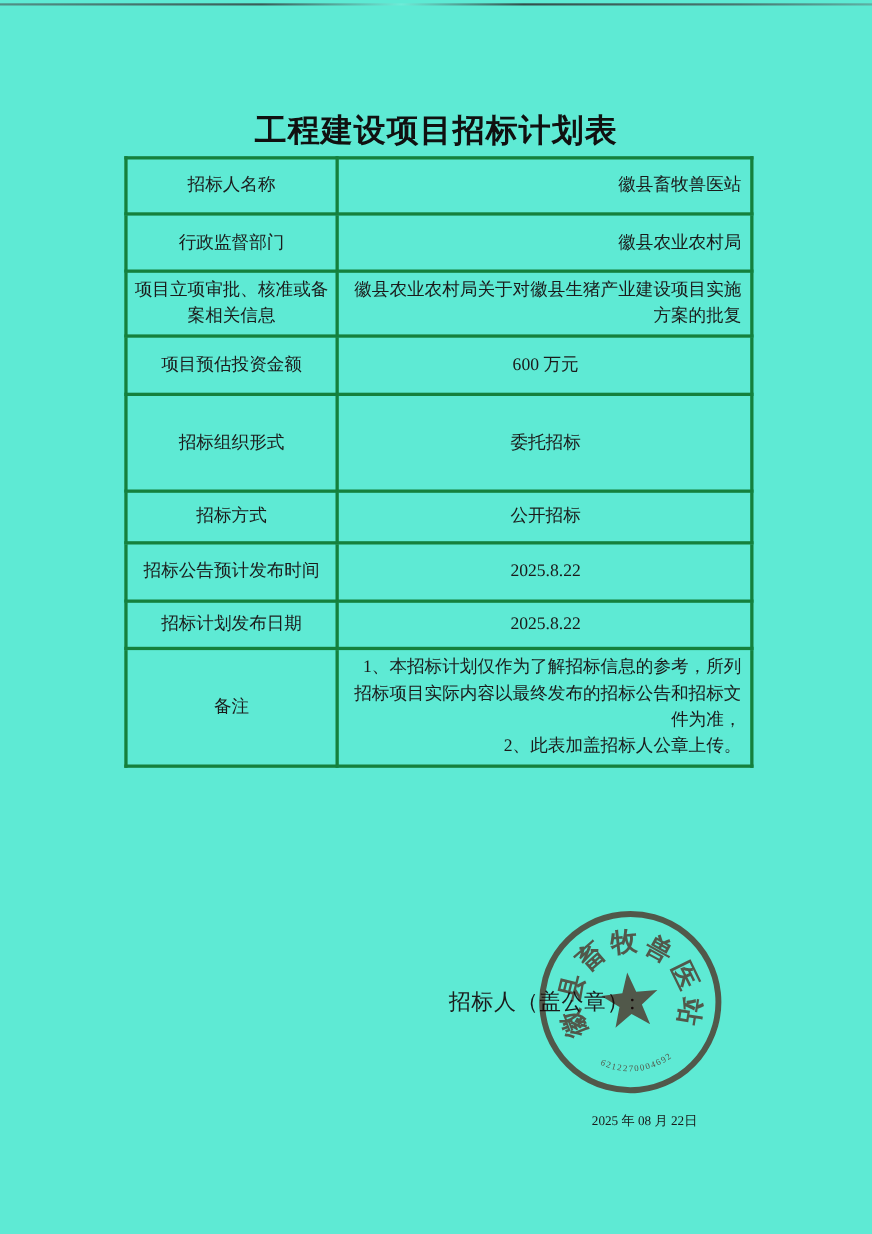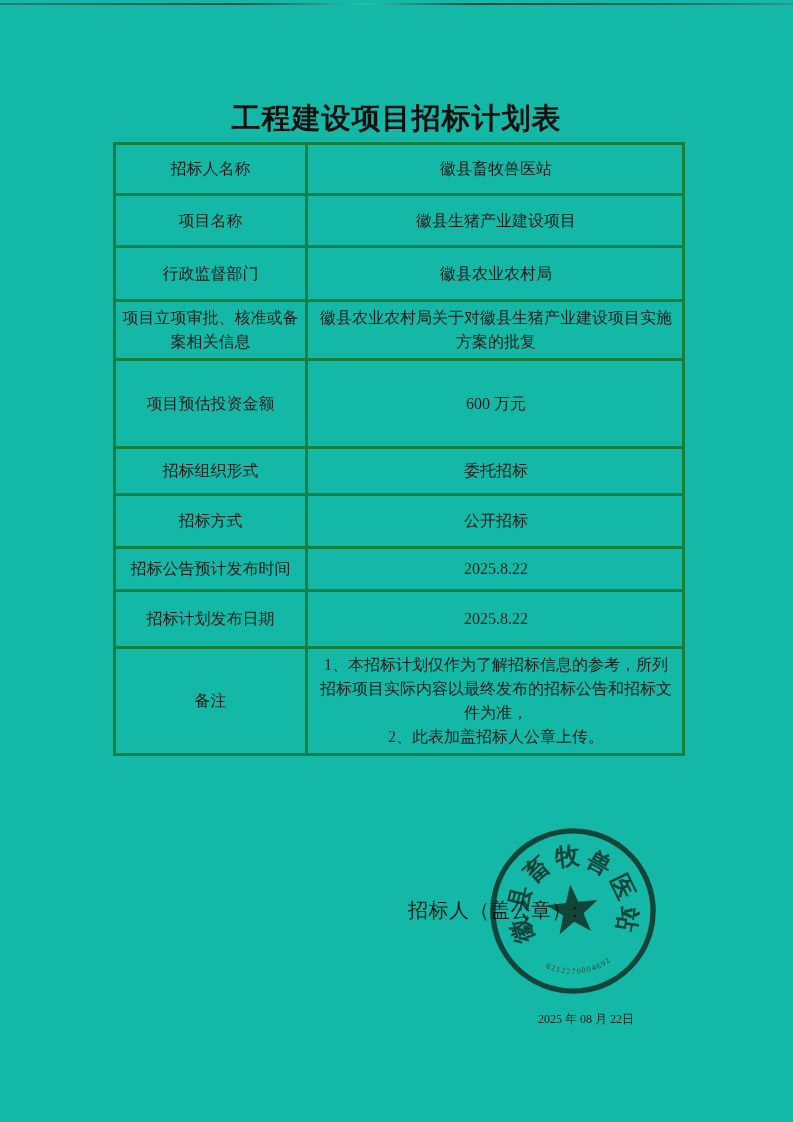--- a/index.html
+++ b/index.html
@@ -2,21 +2,21 @@
 <html><head>
 <meta charset="utf-8">
 <style>
   * { margin: 0; padding: 0; box-sizing: border-box; }
   html, body { background: #e9e9e9; }
   .page {
     position: relative;
     width: 793px;
     height: 1122px;
     margin: 0 auto;
-    background: #14b8a6;
+    background: #5eead4;
     overflow: hidden;
     font-family: "Liberation Serif", "DejaVu Serif", serif;
     color: #1b1b1b;
   }
   .scan-line {
     position: absolute;
     top: 3px; left: 0;
     width: 793px; height: 2px;
     background: linear-gradient(to right,
       rgba(70,70,70,0.55), rgba(45,45,45,0.75) 30%,
@@ -45,21 +45,21 @@
     font-size: 16px;
     font-weight: normal;
     vertical-align: middle;
     line-height: 24px;
   }
   .plan-table th {
     text-align: center;
     padding: 2px 6px;
   }
   .plan-table td {
-    text-align: center;
+    text-align: right;
     padding: 4px 8px 4px 10px;
     white-space: pre-line;
   }
   .plan-table td.center { text-align: center; }
   .plan-table tr:nth-child(1)  { height: 51px; }
   .plan-table tr:nth-child(2)  { height: 52px; }
   .plan-table tr:nth-child(3)  { height: 54px; }
   .plan-table tr:nth-child(4)  { height: 53px; }
   .plan-table tr:nth-child(5)  { height: 88px; }
   .plan-table tr:nth-child(5) td { line-height: 30px; }
@@ -105,24 +105,20 @@
 
   <table class="plan-table">
     <colgroup>
       <col style="width:192px">
       <col style="width:377px">
     </colgroup>
     <tbody id="table-body">
         <tr>
           <th>招标人名称</th>
           <td>徽县畜牧兽医站</td>
-        </tr>
-        <tr>
-          <th>项目名称</th>
-          <td>徽县生猪产业建设项目</td>
         </tr>
         <tr>
           <th>行政监督部门</th>
           <td>徽县农业农村局</td>
         </tr>
         <tr>
           <th>项目立项审批、核准或备案相关信息</th>
           <td>徽县农业农村局关于对徽县生猪产业建设项目实施方案的批复</td>
         </tr>
         <tr>

